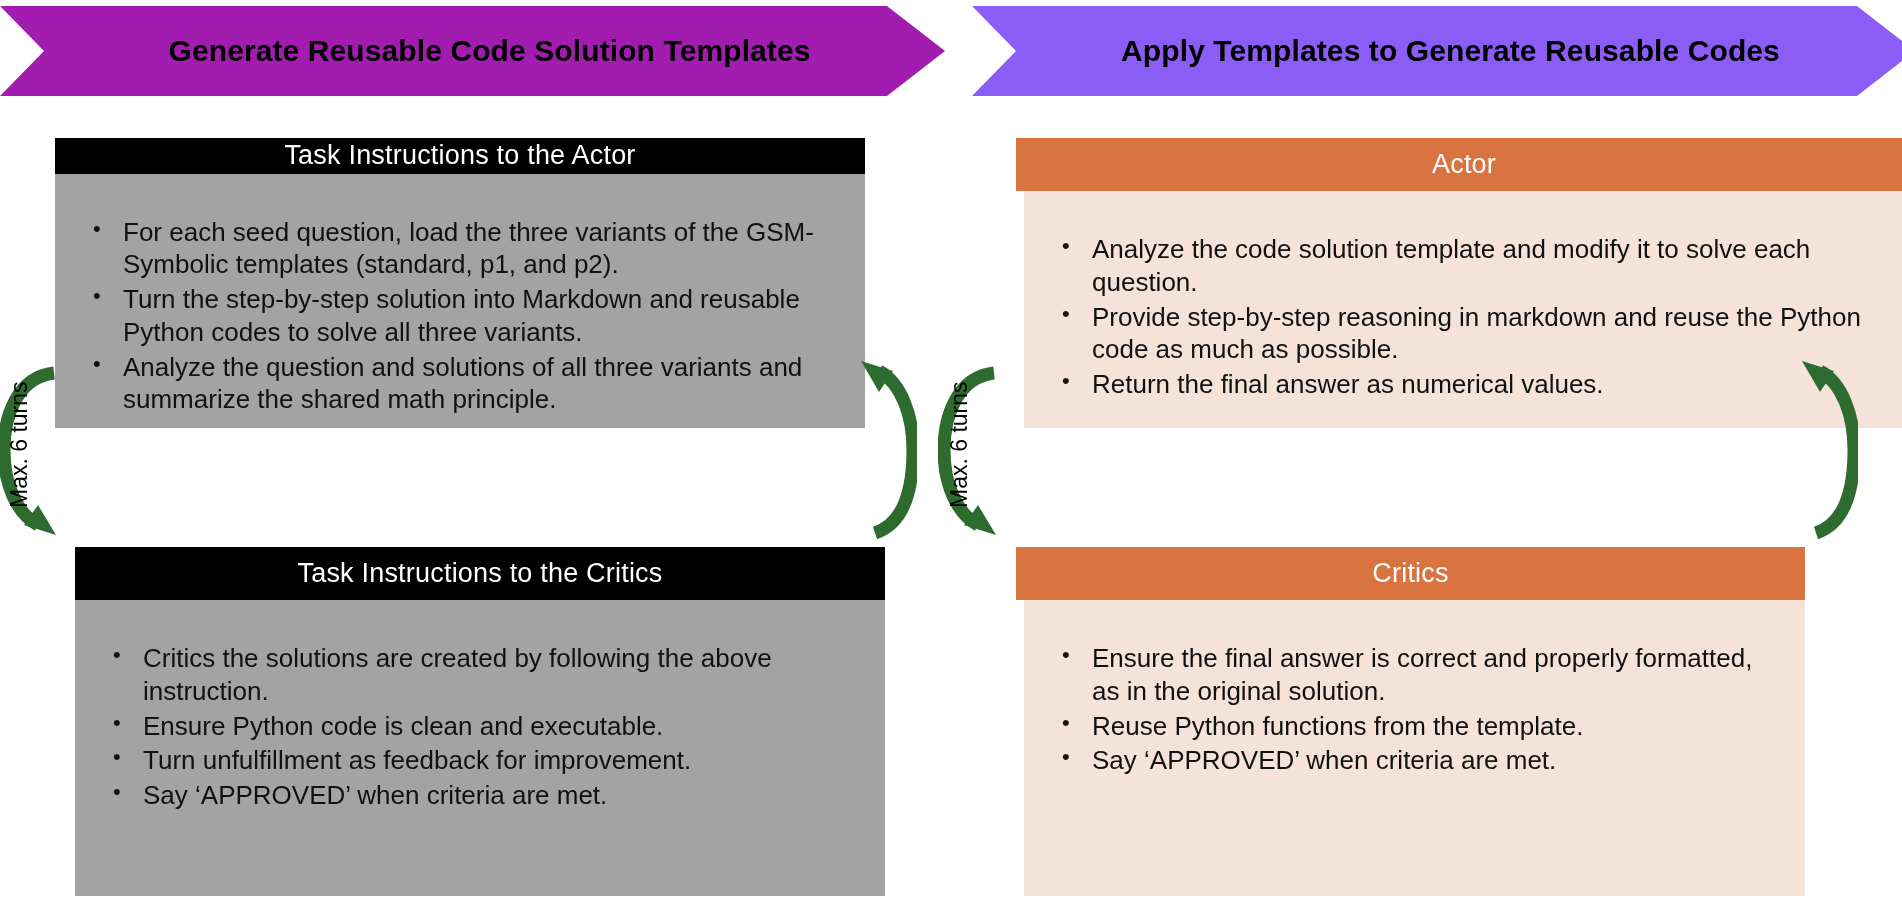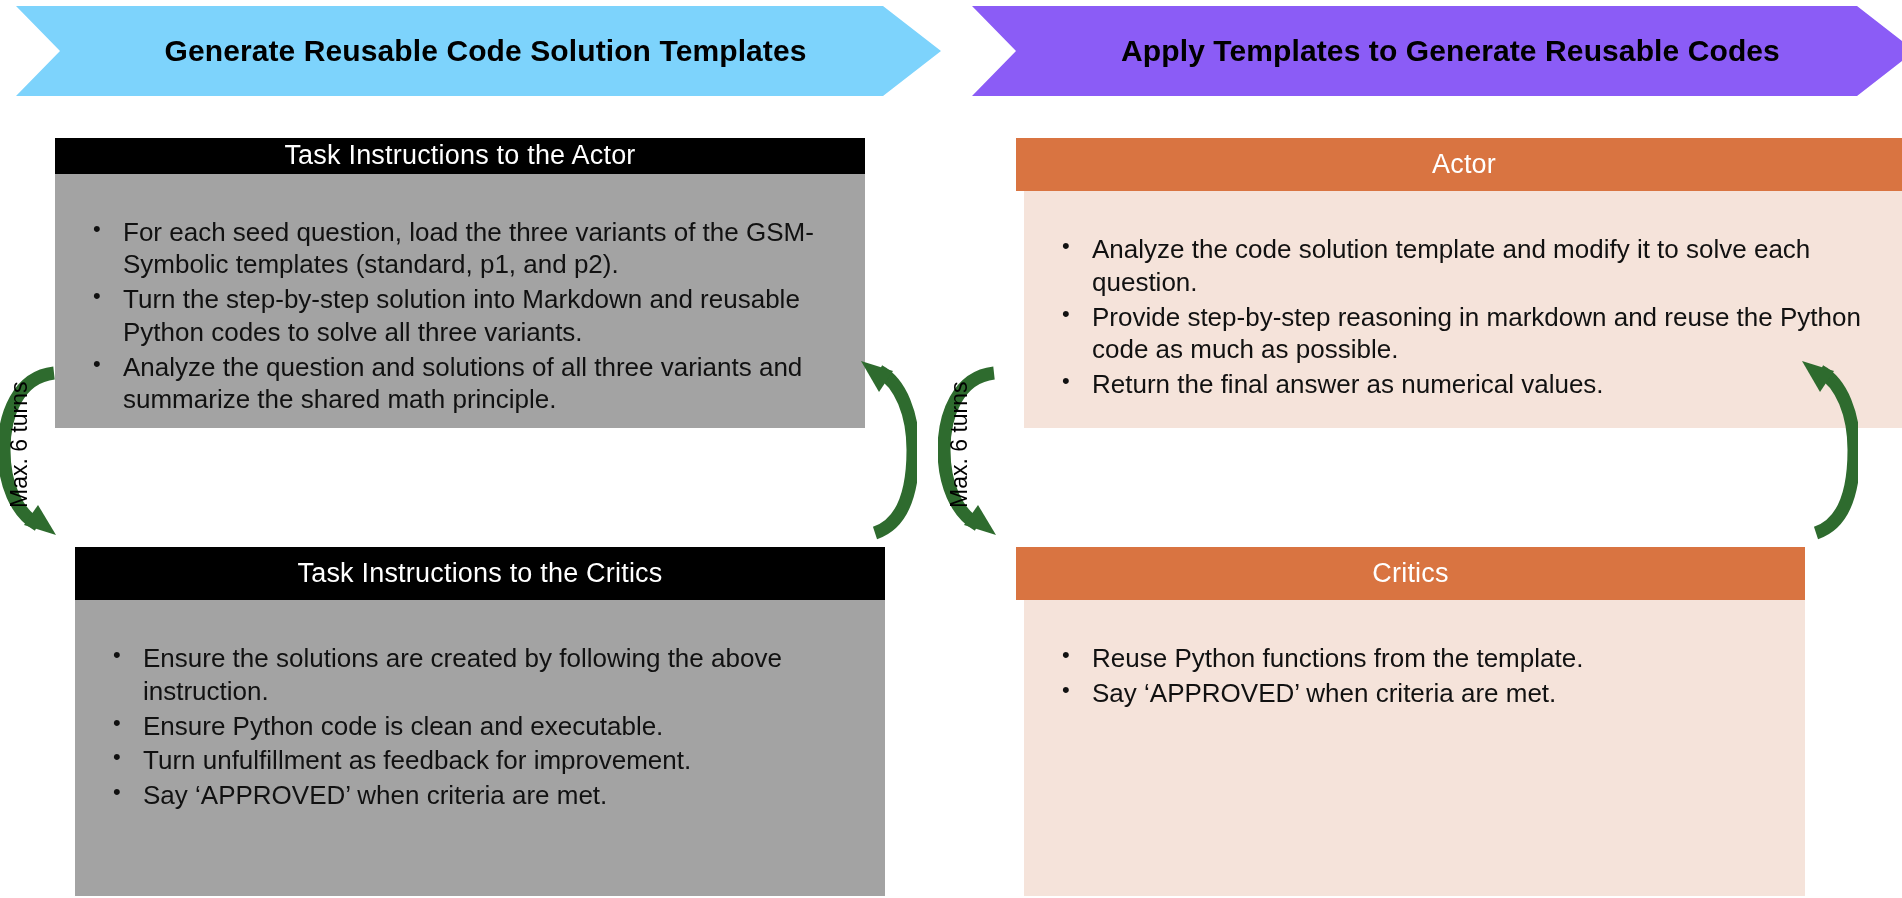--- a/index.html
+++ b/index.html
@@ -27,23 +27,24 @@
   }
   .banner-label {
     font-size: 30px;
     font-weight: 700;
     color: #000000;
     letter-spacing: 0.1px;
     padding-left: 14px;
     white-space: nowrap;
   }
   #banner-left {
-    left: 16px;
+    left: 0px;
     width: 925px;
-    background: #7dd3fc;
+    background: #a21caf;
+    padding-left: 20px;
   }
   #banner-right {
     left: 972px;
     width: 943px;
     background: #8b5cf6;
   }
 
   
   .panel {
     position: absolute;
@@ -141,21 +142,21 @@
       <li>Turn the step-by-step solution into Markdown and reusable Python codes to solve all three variants.</li>
       <li>Analyze the question and solutions of all three variants and summarize the shared math principle.</li>
     </ul>
   </div>
 </div>
 
 <div class="panel green" id="panel-critics-instructions">
   <div class="panel-header">Task Instructions to the Critics</div>
   <div class="panel-body">
     <ul class="bullets">
-      <li>Ensure the solutions are created by following the above instruction.</li>
+      <li>Critics the solutions are created by following the above instruction.</li>
       <li>Ensure Python code is clean and executable.</li>
       <li>Turn unfulfillment as feedback for improvement.</li>
       <li>Say ‘APPROVED’ when criteria are met.</li>
     </ul>
   </div>
 </div>
 
 <div class="panel orange" id="panel-actor">
   <div class="panel-header">Actor</div>
   <div class="panel-body">
@@ -164,20 +165,21 @@
       <li>Provide step-by-step reasoning in markdown and reuse the Python code as much as possible.</li>
       <li>Return the final answer as numerical values.</li>
     </ul>
   </div>
 </div>
 
 <div class="panel orange" id="panel-critics">
   <div class="panel-header">Critics</div>
   <div class="panel-body">
     <ul class="bullets">
+      <li>Ensure the final answer is correct and properly formatted, as in the original solution.</li>
       <li>Reuse Python functions from the template.</li>
       <li>Say ‘APPROVED’ when criteria are met.</li>
     </ul>
   </div>
 </div>
 
 <svg class="loop-arrow" id="loop-arrow-left-outer" width="60" height="190" viewBox="0 0 60 190">
   <path d="M56 18 C 20 22, 6 60, 6 95 C 6 128, 18 158, 40 170" stroke="#2E6B2E" stroke-width="13" fill="none" stroke-linecap="butt"></path>
   <polygon points="58,180 26,170 40,150" fill="#2E6B2E"></polygon>
 </svg>

